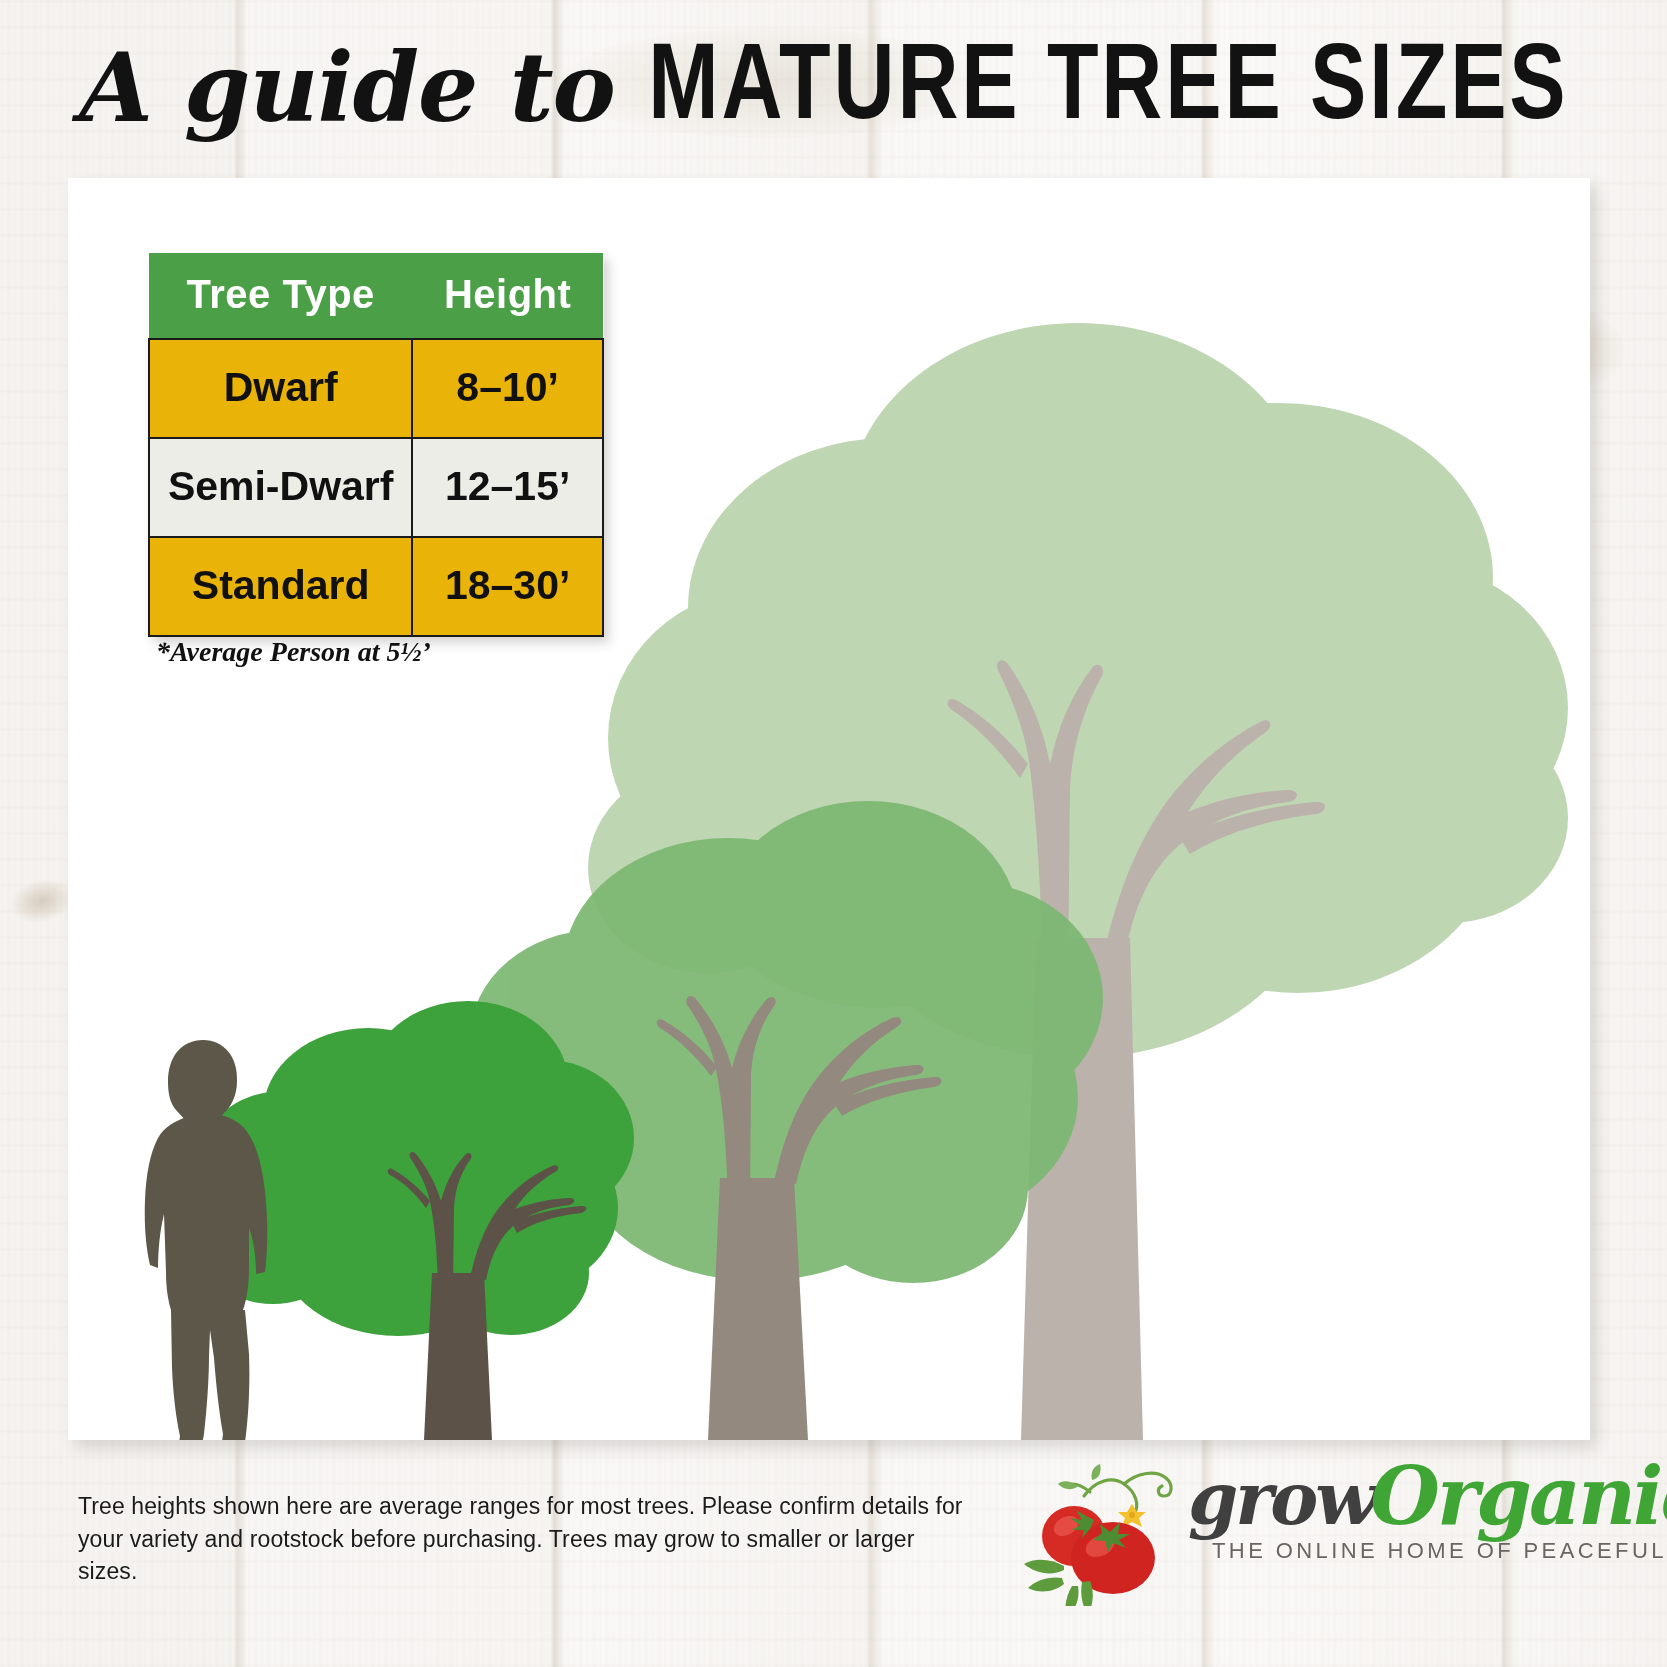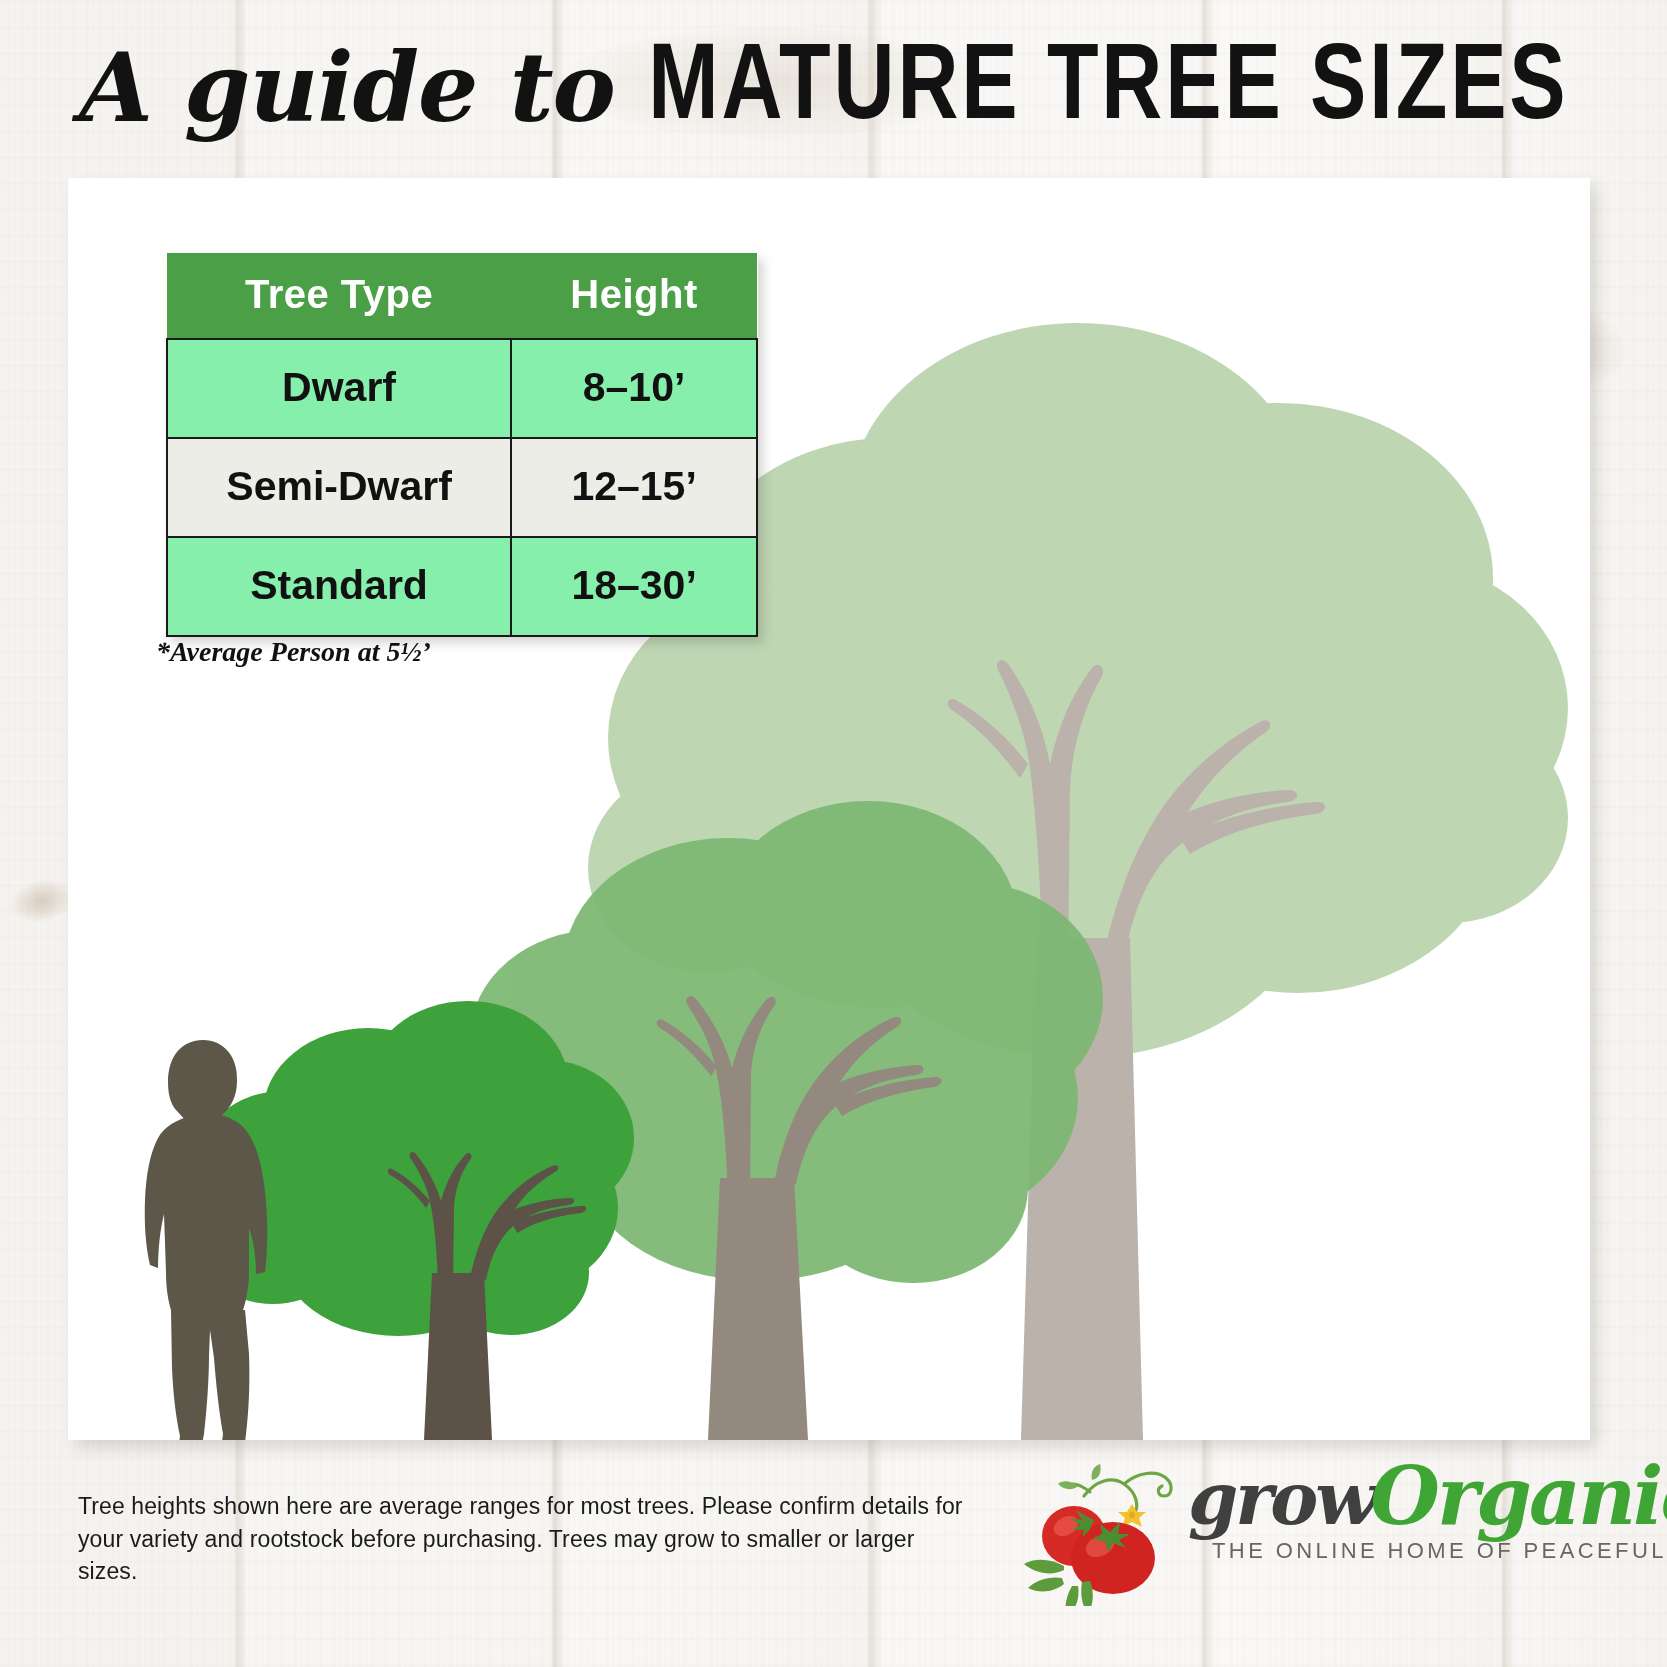--- a/index.html
+++ b/index.html
@@ -113,23 +113,23 @@
     height: 1262px;
     background: #ffffff;
     box-shadow: 7px 8px 14px rgba(60,55,50,0.16);
     overflow: hidden;
     z-index: 2;
   }
 
   
   #size-table {
     position: absolute;
-    left: 98px;
+    left: 80px;
     top: 75px;
-    width: 592px;
+    width: 456px;
     border-collapse: collapse;
     box-shadow: 5px 6px 10px rgba(70,65,60,0.22);
     z-index: 5;
   }
   #size-table th {
     background: #4B9F47;
     color: #ffffff;
     font-family: "Liberation Sans Narrow", "Liberation Sans", sans-serif;
     font-weight: 700;
     font-size: 40px;
@@ -139,21 +139,21 @@
     border: none;
   }
   #size-table td {
     font-family: "Liberation Sans Narrow", "Liberation Sans", sans-serif;
     font-weight: 700;
     font-size: 41px;
     color: #111111;
     text-align: center;
     padding: 24px 10px 26px;
     border: 2px solid #1a1a1a;
-    background: #86efac;
+    background: #eab308;
   }
   #size-table tr.alt td { background: #EDEDE8; text-align: center; }
   #size-table td.col-type { width: 336px; }
   #size-table td.col-height { width: 240px; }
 
   #table-note {
     position: absolute;
     left: 88px;
     top: 458px;
     font-family: "Liberation Serif", serif;

